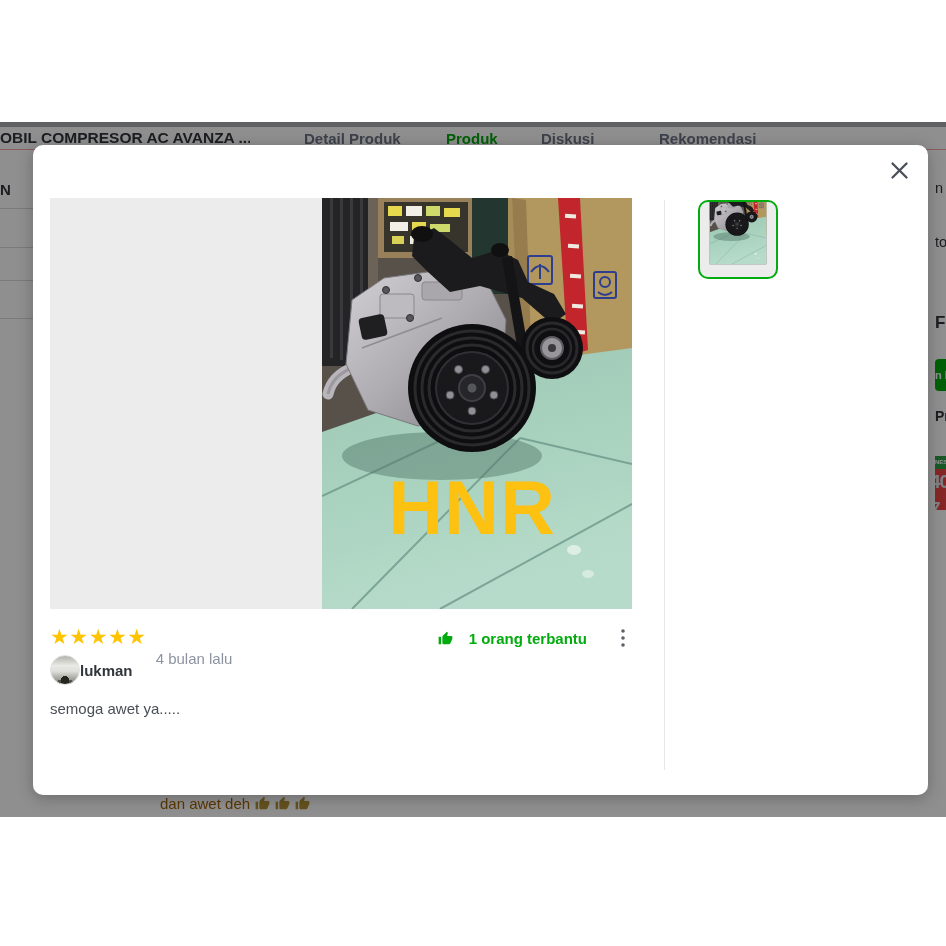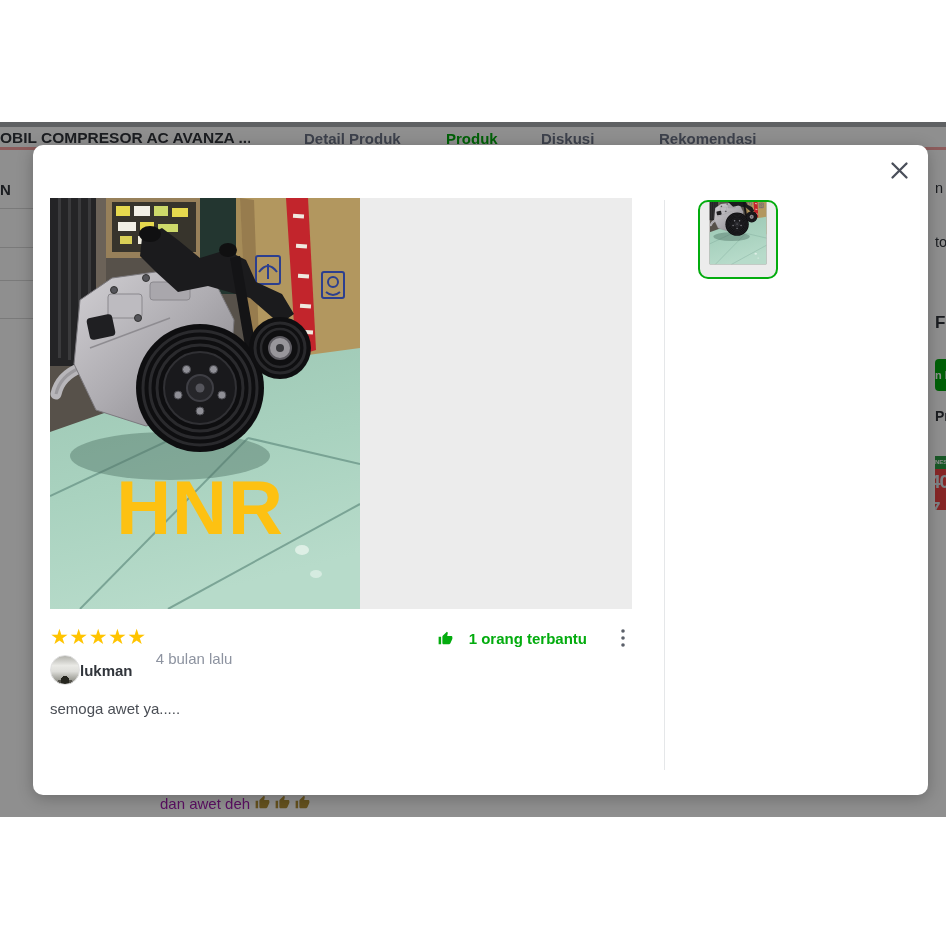--- a/index.html
+++ b/index.html
@@ -4,51 +4,51 @@
 <style>
   * { margin:0; padding:0; box-sizing:border-box; }
   html,body { width:946px; height:946px; background:#ffffff; font-family:"Liberation Sans",sans-serif; overflow:hidden; }
   .screen { position:relative; width:946px; height:946px; background:#fff; }
 
   
   .stage { position:absolute; top:122px; left:0; width:946px; height:695px; overflow:hidden; }
   .bg-page { position:absolute; inset:0; background:#fff; }
   .top-strip { position:absolute; top:0; left:0; right:0; height:5px; background:#a9adb1; }
 
-  .bg-header { position:absolute; top:5px; left:0; width:946px; height:23px; background:#fff; border-bottom:3px solid #fca5a5; }
+  .bg-header { position:absolute; top:5px; left:0; width:946px; height:23px; background:#fff; border-bottom:1px solid #fca5a5; }
   .bg-title { position:absolute; left:0; top:2px; width:250px; font-size:15.5px; font-weight:bold; color:#31353b; white-space:nowrap; overflow:hidden; }
   .bg-tab { position:absolute; top:3px; font-size:15px; font-weight:bold; color:#6d7588; white-space:nowrap; cursor:pointer; }
   .bg-tab.active { color:#03ac0e; }
   .t-detail { left:304px; } .t-ulasan { left:446px; } .t-diskusi { left:541px; } .t-rekom { left:641px;margin-left:18px; }
 
   .left-line { position:absolute; left:0; width:33px; height:1px; background:#d9d9d9; }
   .left-frag-n { position:absolute; left:0; top:59px; font-size:15px; font-weight:bold; color:#31353b; }
 
   .rfrag { position:absolute; left:935px; white-space:nowrap; color:#31353b; }
   .rf1 { top:58px; font-size:14.5px; }
   .rf2 { top:112px; font-size:14.5px; }
   .rf3 { top:191px; font-size:17px; font-weight:bold; }
   .rf-btn { top:237px; width:11px; height:32px; background:#03ac0e; border-radius:4px 0 0 4px; color:#fff;
             font-size:11px; font-weight:bold; line-height:32px; overflow:hidden; cursor:pointer; }
   .rf4 { top:286px; font-size:14px; font-weight:bold; }
   .rf-badge { top:334px; width:11px; height:54px; background:#ef4444; overflow:hidden; }
   .rf-badge .strip { height:13px; background:#2d9e47; color:#fff; font-size:6px; font-weight:bold; line-height:13px; overflow:hidden; }
   .rf-badge .num { font-size:19px; font-weight:bold; color:#dde8ee; line-height:1.4; margin-left:-5px; letter-spacing:-1px; }
 
-  .bg-bottom-review { position:absolute; left:160px; top:673px; font-size:15px; color:#a21caf; display:flex; align-items:flex-start; gap:3px; }
+  .bg-bottom-review { position:absolute; left:160px; top:673px; font-size:15px; color:#a16207; display:flex; align-items:center; gap:3px; }
   .thumb-emoji { width:15px; height:15px; display:inline-block; margin-left:2px; }
 
   .overlay { position:absolute; inset:0; background:rgba(0,0,0,0.44); cursor:pointer; }
 
   
   .modal { position:absolute; left:33px; top:23px; width:895px; height:650px; background:#fff; border-radius:10px;
            box-shadow:0 3px 16px rgba(0,0,0,0.25); }
   .close-btn { position:absolute; top:12px; right:16px; width:26px; height:26px; display:flex; align-items:center; justify-content:center; cursor:pointer; background:none; border:none; }
 
-  .img-area { position:absolute; left:17px; top:53px; width:582px; height:411px; background:#ececec; display:flex; justify-content:flex-start; overflow:hidden; }
+  .img-area { position:absolute; left:17px; top:53px; width:582px; height:411px; background:#ececec; display:flex; justify-content:flex-end; overflow:hidden; }
 
   .meta-row { position:absolute; left:17px; top:479px; width:582px; height:28px; display:flex; align-items:center; }
   .stars { font-size:21px; color:#ffc400; letter-spacing:0.5px; line-height:1; margin-top:-3px; }
   .review-date { margin-left:9px; font-size:15px; color:#8d93a0;margin-top:40px; }
   .spacer { flex:1; }
   .helpful { display:flex; align-items:center; gap:16px; cursor:pointer; background:none; border:none; }
   .helpful-label { font-size:15px; font-weight:600; color:#03ac0e; }
   .kebab { margin-left:27px; width:18px; height:22px; display:flex; align-items:center; justify-content:center; cursor:pointer; background:none; border:none; }
 
   .user-row { position:absolute; left:17px; top:510px; display:flex; align-items:center; gap:0; }

